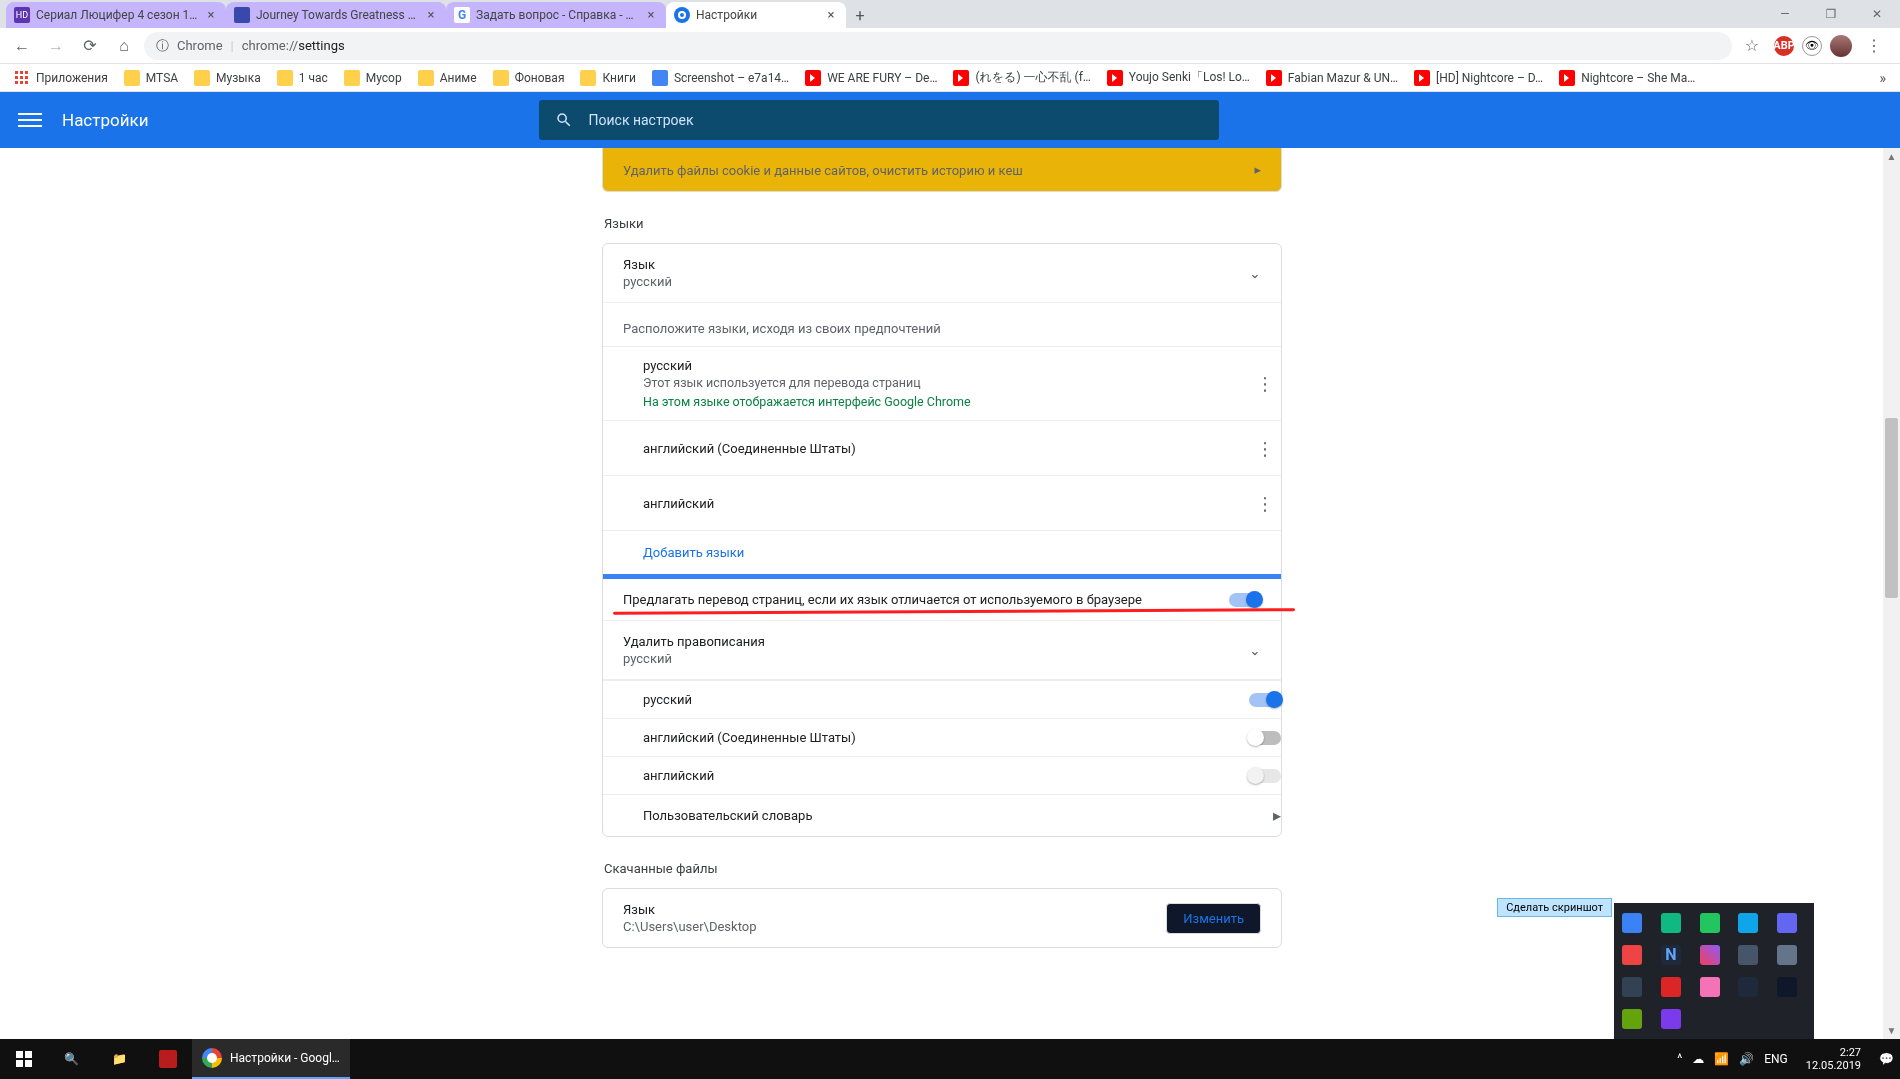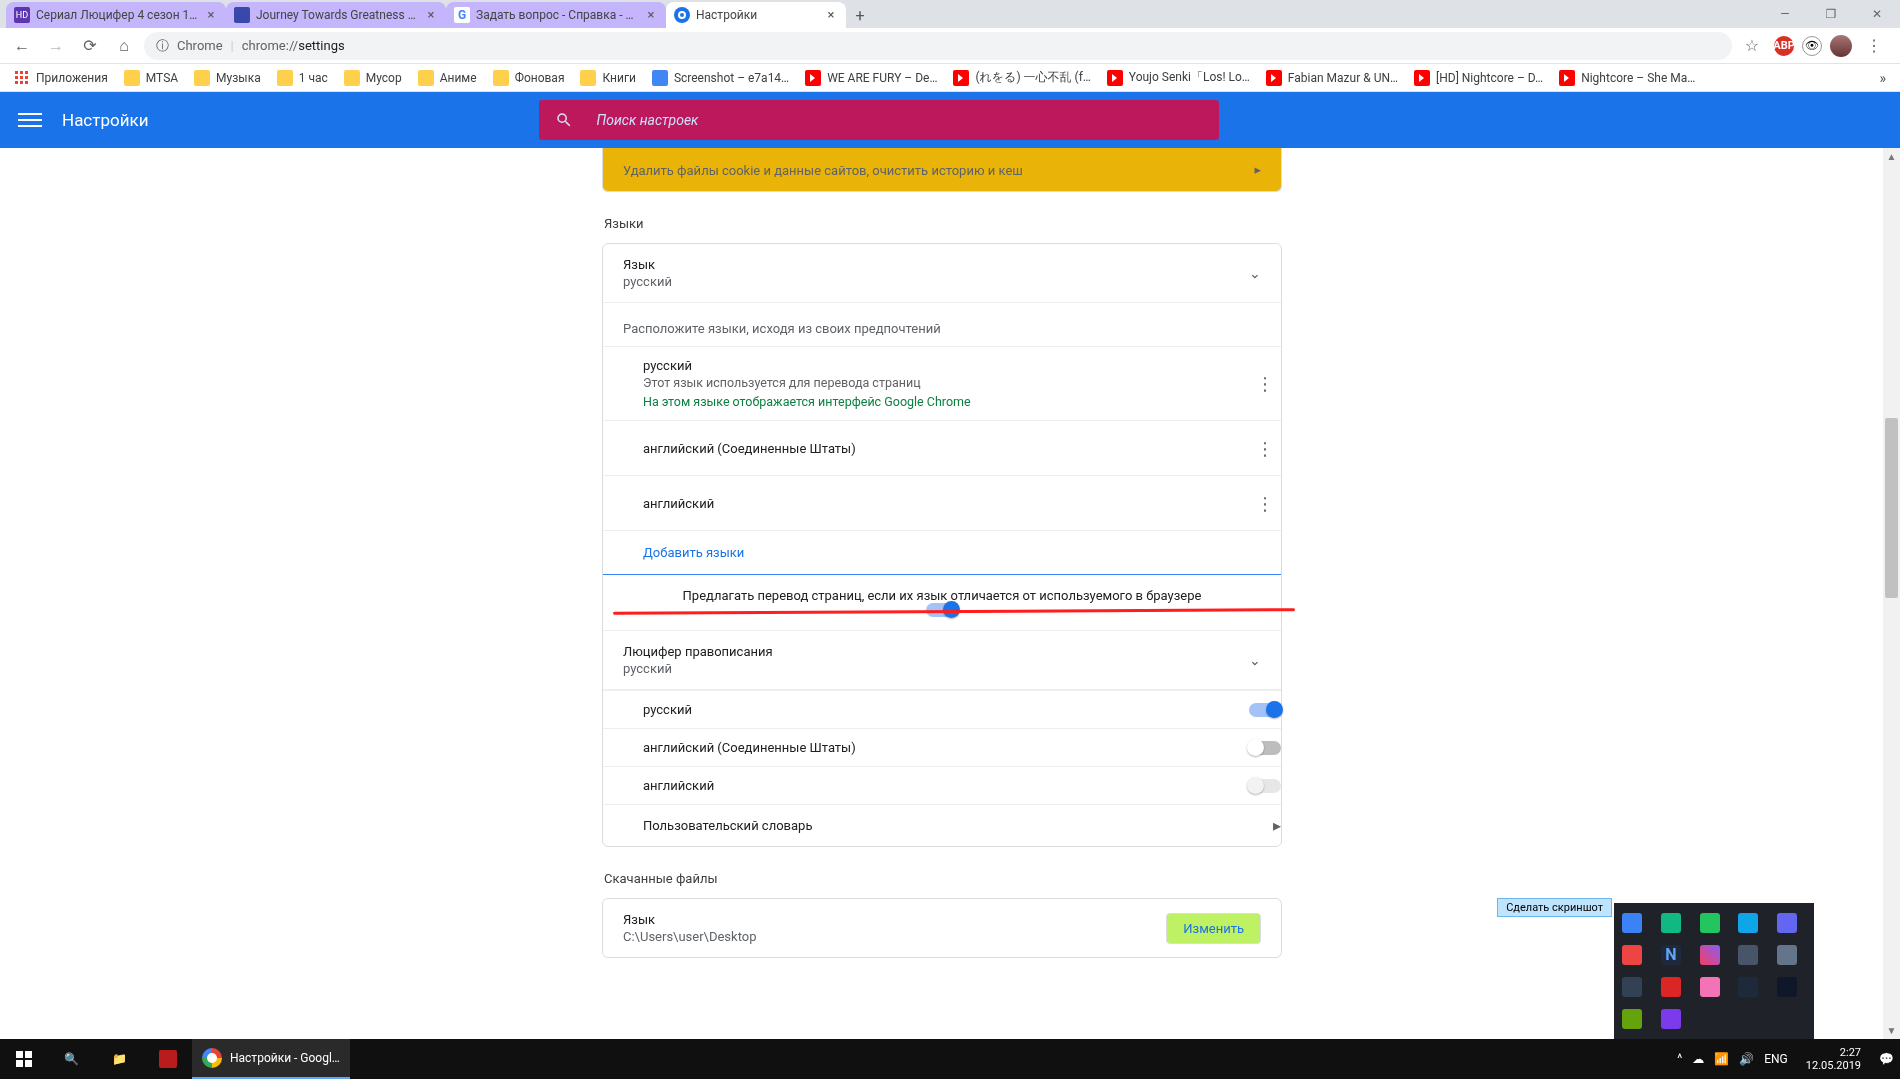--- a/index.html
+++ b/index.html
@@ -32,21 +32,21 @@
 .bk .bicon { width:16px; height:16px; background:#ffd04c; border-radius:2px; }
 .bk .yicon { width:16px; height:16px; background:#ff0000; border-radius:2px; position:relative; }
 .bk .yicon::after{content:"";position:absolute;left:5px;top:4px;border-left:5px solid #fff;border-top:4px solid transparent;border-bottom:4px solid transparent;}
 .bk .apps { width:16px; height:16px; background:radial-gradient(circle,#ea4335 2px,transparent 2px) 0 0/5px 5px,radial-gradient(circle,#4285f4 2px,transparent 2px) 5px 0/5px 5px,radial-gradient(circle,#34a853 2px,transparent 2px) 0 5px/5px 5px; }
 
 
 .app-bar { height:56px; background:#1a73e8; display:flex; align-items:center; padding:0 18px; gap:20px; color:#fff; }
 .hamburger { width:24px; height:24px; display:flex; flex-direction:column; justify-content:center; gap:4px; }
 .hamburger span{ height:2px; background:#fff; }
 .app-title { font-size:17px; }
-.search-box { margin-left:370px; width:680px; height:40px; background:#be185d; border-radius:3px; display:flex; align-items:center; padding:0 16px; gap:24px; color:#cfe1fb; font-size:14px;font-style:italic; }
+.search-box { margin-left:370px; width:680px; height:40px; background:#0c4a6e; border-radius:3px; display:flex; align-items:center; padding:0 16px; gap:16px; color:#cfe1fb; font-size:14px; }
 .search-box svg { fill:#cfe1fb; }
 
 
 .content { position:absolute; top:148px; left:0; right:0; bottom:40px; overflow:hidden; }
 .center { width:680px; margin-left:602px; }
 .card { border:1px solid #dadce0; border-radius:6px; background:#fff; }
 .clip-card { border:1px solid #dadce0; border-radius:6px; border-top:none; border-top-left-radius:0; border-top-right-radius:0; background:#eab308; padding:0; overflow:hidden; }
 .row { padding:13px 20px; display:flex; align-items:center; justify-content:space-between; font-size:13px; color:#202124; min-height:40px; }
 .row.border-b { border-bottom:1px solid #eee; }
 .sub { font-size:13px; color:#5f6368; margin-top:2px; }
@@ -60,21 +60,21 @@
 .lang-row .green { font-size:12.5px; color:#0b8043; margin-top:4px; }
 .kebab { width:32px; height:32px; display:flex; align-items:center; justify-content:center; color:#5f6368; font-size:18px; }
 .add-link { color:#1a73e8; font-size:13px; padding:14px 0 14px 20px; border-top:1px solid #eee; }
 .toggle { width:32px; height:14px; border-radius:7px; position:relative; }
 .toggle .knob { width:17px; height:17px; border-radius:50%; position:absolute; top:-2px; box-shadow:0 1px 2px rgba(0,0,0,.3); }
 .toggle.on { background:#a3c3f6; } .toggle.on .knob{ right:-2px; background:#1a73e8; }
 .toggle.off { background:#bdbdbd; } .toggle.off .knob{ left:-2px; background:#fff; }
 .toggle.dis { background:#e7e7e7; } .toggle.dis .knob{ left:-2px; background:#f2f2f2; }
 .expand-arrow{ color:#5f6368; font-size:14px; transform:rotate(180deg); }
 .chev-right{ color:#5f6368; }
-.btn-outline { border:1px solid #dadce0; background:#bef264; color:#1a73e8; font-size:13px; padding:7px 16px; border-radius:4px; }
+.btn-outline { border:1px solid #dadce0; background:#0f172a; color:#1a73e8; font-size:13px; padding:7px 16px; border-radius:4px; }
 .red-mark { position:absolute; height:3px; background:#ff1d1d; border-radius:3px; }
 
 
 .tray-pop { position:absolute; right:86px; bottom:40px; width:200px; background:#1f2228; padding:10px 8px; display:grid; grid-template-columns:repeat(5,1fr); gap:12px 10px; }
 .tray-pop .tico { width:20px; height:20px; border-radius:3px; }
 .tooltip { position:absolute; background:#bfe4ff; border:1px solid #6ab7e8; font-size:11px; padding:2px 8px; }
 
 
 .taskbar { position:absolute; bottom:0; left:0; right:0; height:40px; background:#101010; display:flex; align-items:center; color:#fff; font-size:12px; }
 .tb-left { display:flex; align-items:center; height:100%; }
@@ -255,31 +255,31 @@
       </div>
       <div class="lang-row" style="padding-left:40px;">
         <div class="name">английский (Соединенные Штаты)</div>
         <div class="kebab">⋮</div>
       </div>
       <div class="lang-row" style="padding-left:40px;">
         <div class="name">английский</div>
         <div class="kebab">⋮</div>
       </div>
       <div class="add-link" style="padding-left:40px;">Добавить языки</div>
-      <div class="row border-b" style="border-top:1px solid #3b82f6;flex-direction:column;">
+      <div class="row border-b" style="border-top:5px solid #3b82f6;">
         <div style="max-width:540px;">Предлагать перевод страниц, если их язык отличается от используемого в браузере</div>
         <div class="toggle on">
             <div class="knob"></div>
           </div>
       </div>
       <div class="red-mark" style="left:10px; right:-14px; top:366px; transform:rotate(-0.3deg);"></div>
 
       <div class="row border-b">
         <div>
-            <div>Люцифер правописания</div>
+            <div>Удалить правописания</div>
             <div class="sub">русский</div>
           </div>
         <span class="expand-arrow">⌃</span>
       </div>
       <div class="lang-row" style="padding-left:40px;">
         <div class="name">русский</div>
         <div class="toggle on">
             <div class="knob"></div>
           </div>
       </div>

